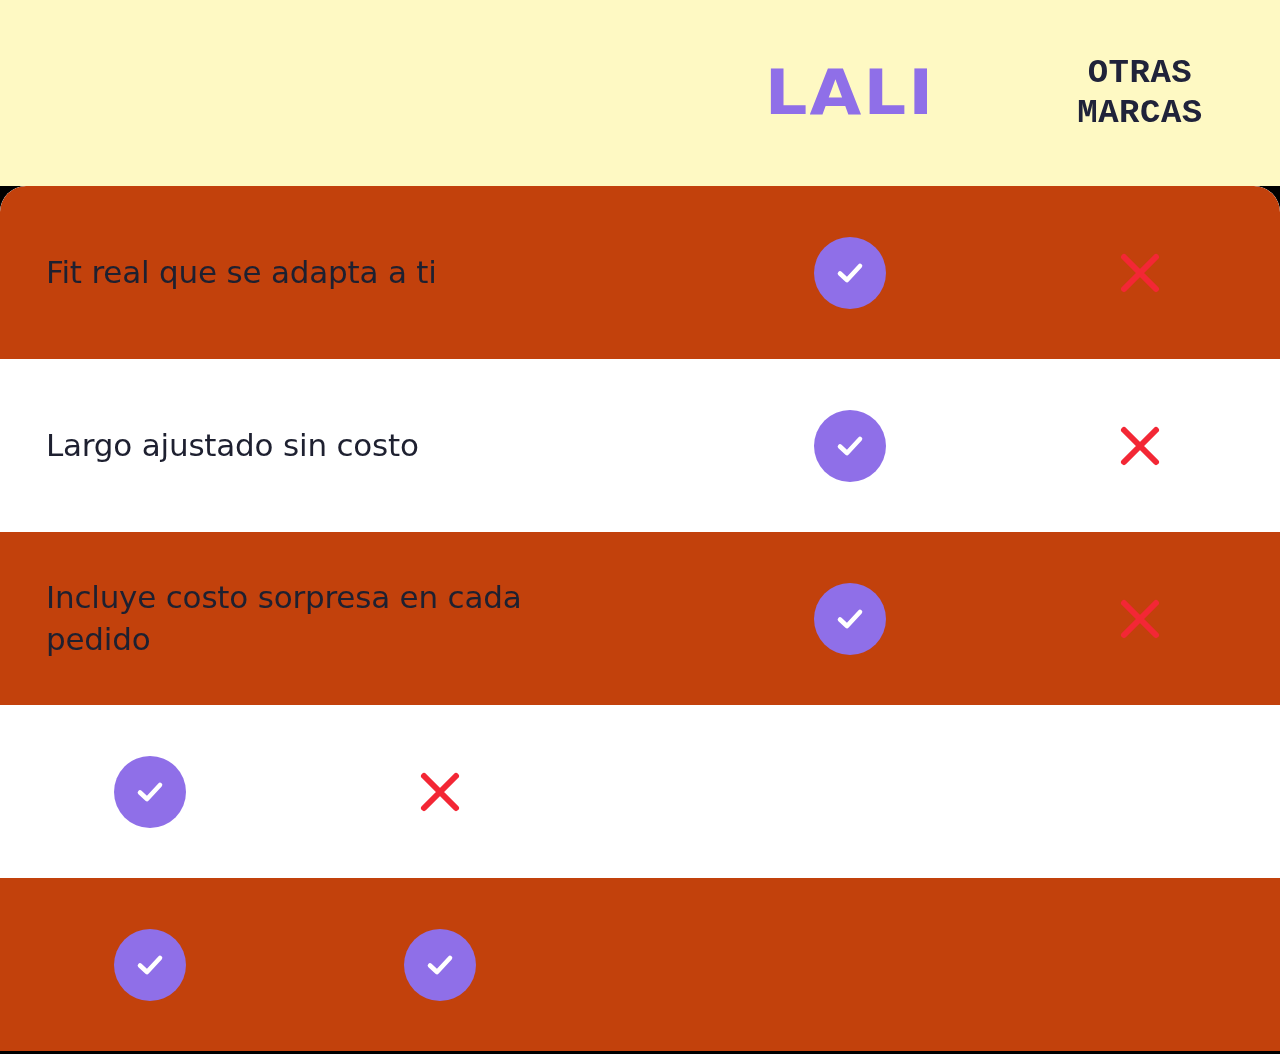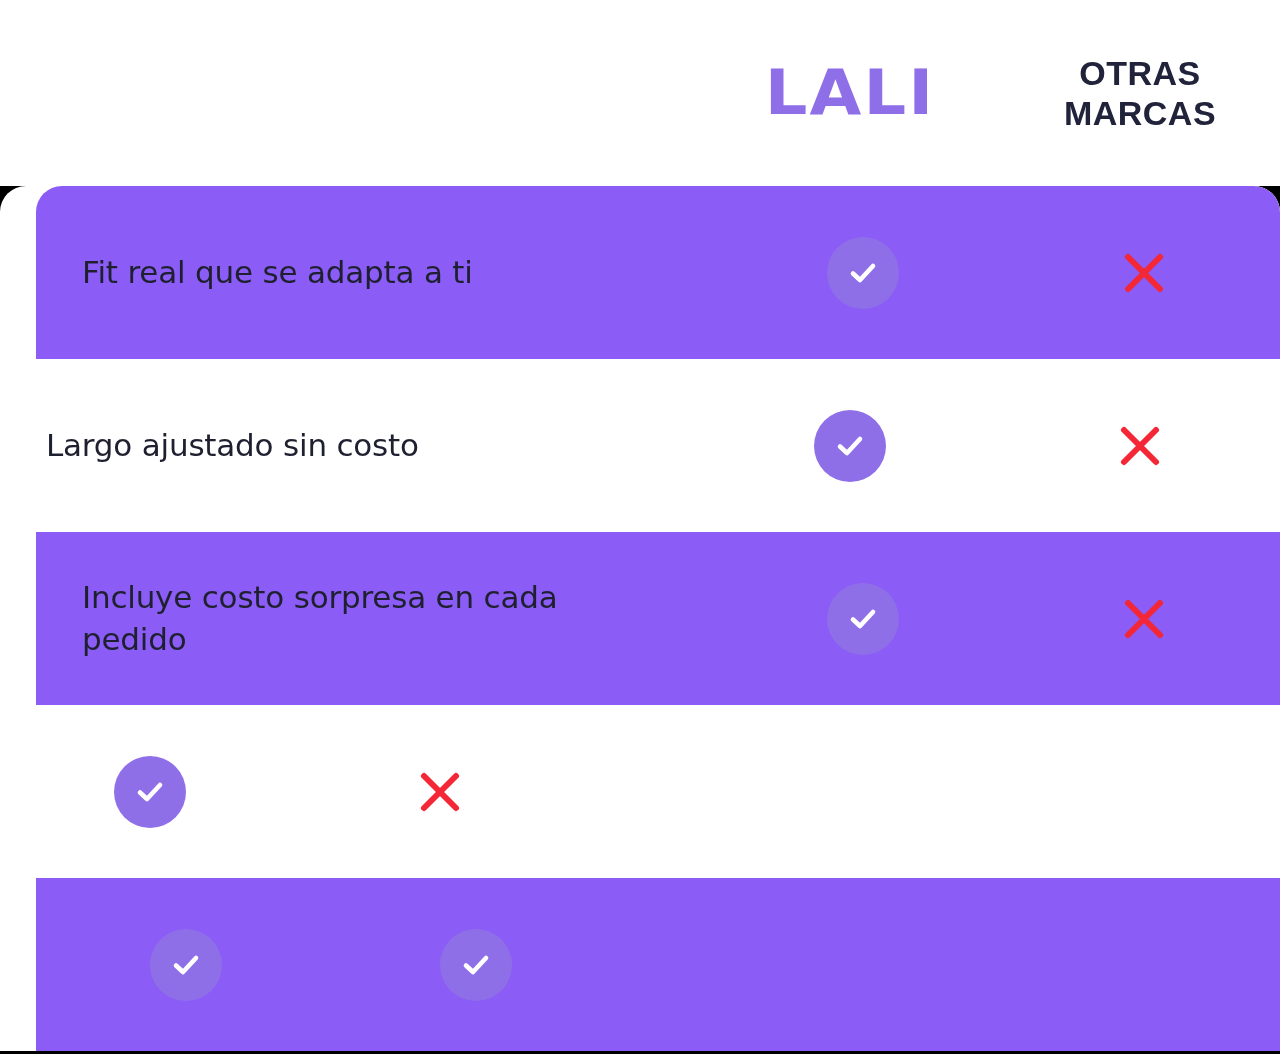--- a/index.html
+++ b/index.html
@@ -20,21 +20,21 @@
     height: 1054px;
     background: #000000;
   }
 
   
   .header {
     position: relative;
     height: 186px;
     display: flex;
     align-items: center;
-    background: #ffffff;
+    background: #fef9c3;
   }
   .header-spacer { width: 700px; }
 
   .brand-col {
     width: 300px;
     display: flex;
     align-items: center;
     justify-content: center;
   }
   .other-col {
@@ -49,21 +49,21 @@
     font-weight: 700;
     font-size: 62px;
     letter-spacing: 2px;
     color: #8f6fe8;
     line-height: 1;
     transform: scaleX(1.08);
     white-space: nowrap;
   }
 
   .other-brands {
-    font-family: Liberation Sans, sans-serif;
+    font-family: Liberation Mono, monospace;
     font-weight: 700;
     font-size: 34px;
     line-height: 1.18;
     letter-spacing: 0.5px;
     color: #20233a;
     text-align: center;
     text-transform: uppercase;
   }
 
   
@@ -75,22 +75,21 @@
     overflow: hidden;
   }
 
   .row {
     display: flex;
     align-items: center;
     min-height: 173px;
     background: #ffffff;
   }
   .row.alt {
-    background: #8b5cf6;
-    margin-left: 36px;
+    background: #c2410c;
   }
   .row.first {
     border-radius: 26px 26px 0 0;
   }
 
   .cell-label {
     width: 700px;
     padding: 0 0 0 46px;
     box-sizing: border-box;
     font-family: "DejaVu Sans", sans-serif;

